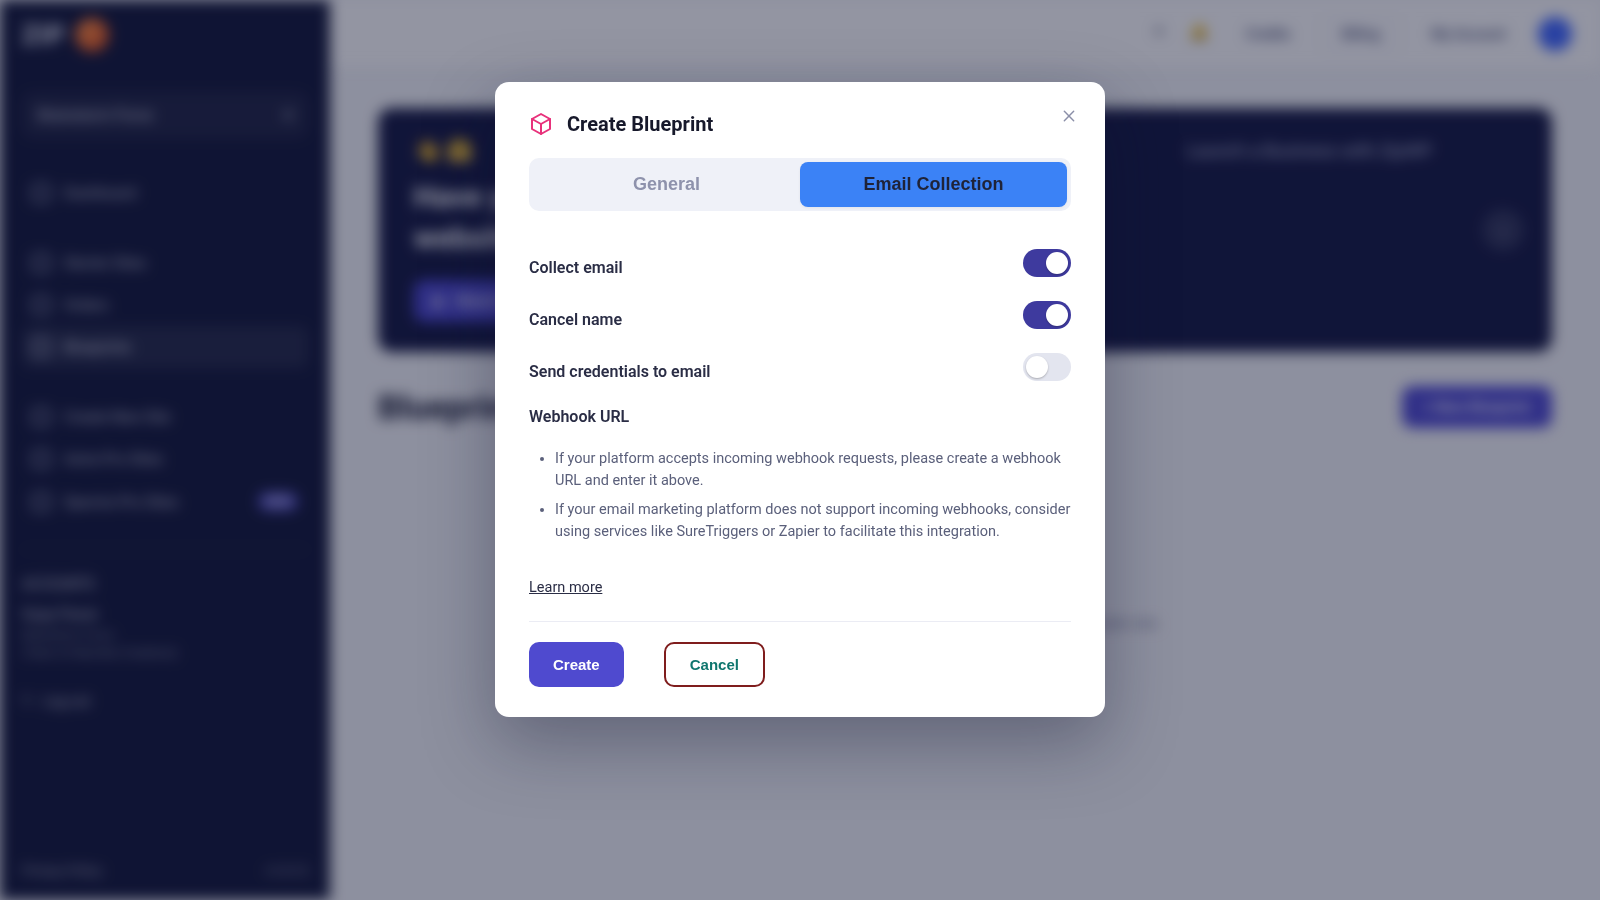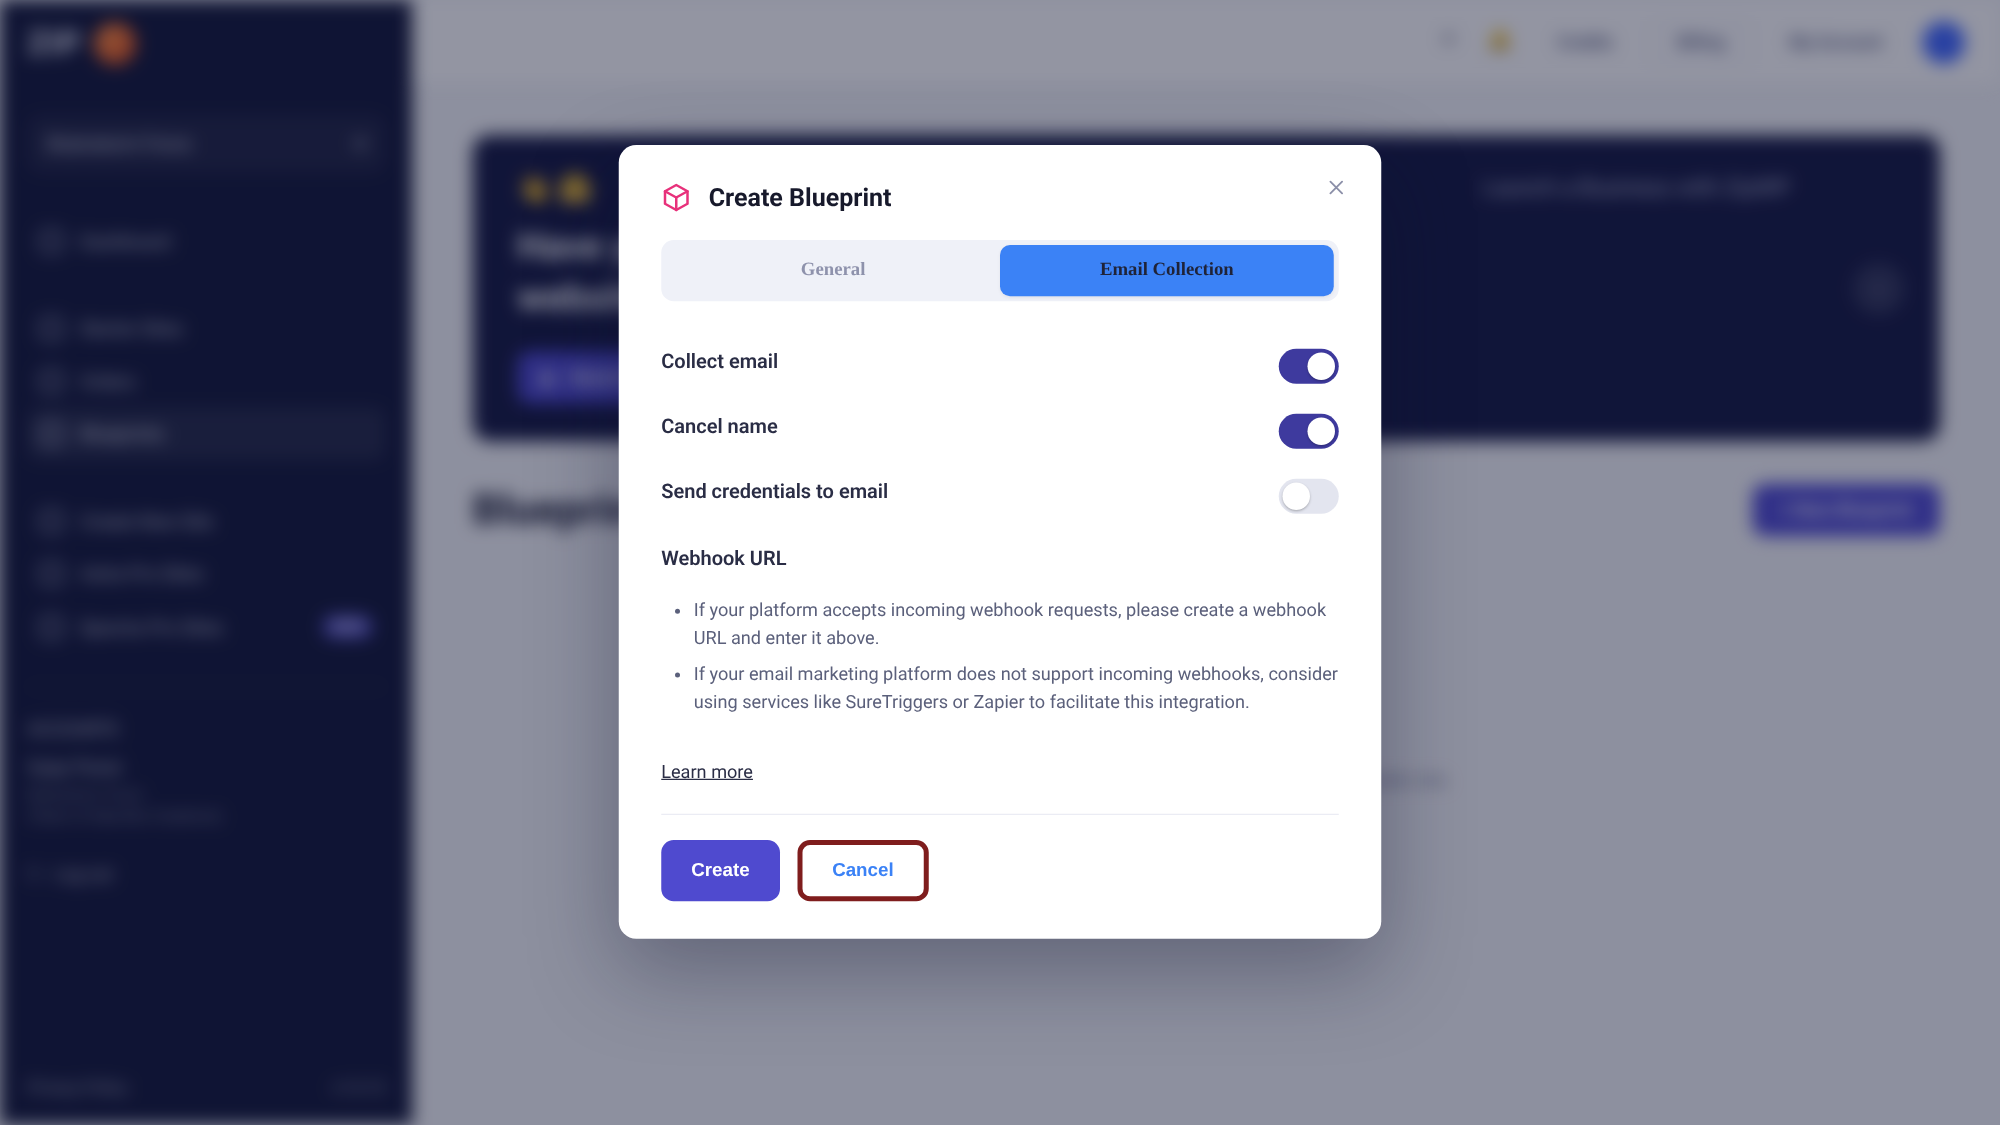--- a/index.html
+++ b/index.html
@@ -63,21 +63,21 @@
   .section-head .primary { background:#4b46cf;color:#fff;padding:12px 22px;border-radius:10px;font-size:15px;font-weight:600;}
   .empty { text-align:center; margin-top:110px;}
   .empty .box { width:56px;height:56px;margin:0 auto 20px;border:2px solid #cfd2e8;border-radius:10px; background:#fff;}
   .empty p { color:#6b7091; font-size:15px;}
 
   
   .overlay {
     position:absolute; inset:0;
     background: rgba(16,20,48,.45);
     display:flex; align-items:flex-start; justify-content:center;
-    padding-top:116px;
+    padding-top:82px;
   }
   .dialog {
     width:610px; background:#fff; border-radius:14px;
     box-shadow: 0 25px 70px rgba(15,18,45,.35);
     padding:30px 34px 30px 34px;
     position:relative;
     color:#1f2338;
   }
   .dlg-head { display:flex; align-items:center; gap:14px; margin-bottom:22px;}
   .dlg-head .cube { width:24px;height:24px; color:#e8317b;}
@@ -85,27 +85,27 @@
   .dlg-close {
     position:absolute; top:20px; right:22px;
     width:28px;height:28px; display:flex;align-items:center;justify-content:center;
     color:#8b8fa8; cursor:pointer; border-radius:6px;
   }
 
   .seg {
     display:flex; background:#eff1f8; border-radius:10px; padding:4px; margin-bottom:26px;
   }
   .seg button {
-    flex:1; border:none; background:transparent; font-size:15px; font-weight:600;
-    padding:12px 0; border-radius:8px; color:#8e92ac; cursor:pointer;font-family:Liberation Serif, serif;
+    flex:1; border:none; background:transparent; font-size:18px; font-weight:600;
+    padding:12px 0; border-radius:8px; color:#8e92ac; cursor:pointer;
   }
   .seg button.active { background:#3b82f6; color:#1f2338; box-shadow:0 1px 3px rgba(0,0,0,.06);}
 
   .row {
-    display:flex; justify-content:space-between; align-items:flex-start;
+    display:flex; justify-content:space-between; align-items:flex-end;
     padding:12px 0;
   }
   .row .label { font-size:16px; font-weight:600; color:#2a2d45;}
   .toggle {
     width:48px;height:28px;border-radius:999px; position:relative; cursor:pointer;
     transition:background .15s;
   }
   .toggle .knob {
     position:absolute; top:3px; width:22px;height:22px;border-radius:50%;
     background:#fff; transition:left .15s;
@@ -130,21 +130,21 @@
   .learn { display:inline-block; margin-top:27px; color:#2a2d45; text-decoration:underline; font-size:14.5px; cursor:pointer;}
 
   .divider { height:1px; background:#ebecf4; margin:22px -0px 20px;}
 
   .actions { display:flex; gap:14px;}
   .btn {
     border:none; cursor:pointer; font-size:15px; font-weight:600;
     padding:12px 24px; border-radius:10px;
   }
   .btn.primary { background:#4f4acf; color:#fff;}
-  .btn.secondary { background:#fff; color:#3b82f6; border:4px solid #7f1d1d;}
+  .btn.secondary { background:#fff; color:#0f766e; border:2px solid #7f1d1d;margin-left:26px;}
 </style>
 </head>
 <body>
 
 <div class="app">
   <aside class="sidebar">
     <div class="sb-logo">
       <span class="txt">ZIP</span>
       <span class="orb"></span>
     </div>

